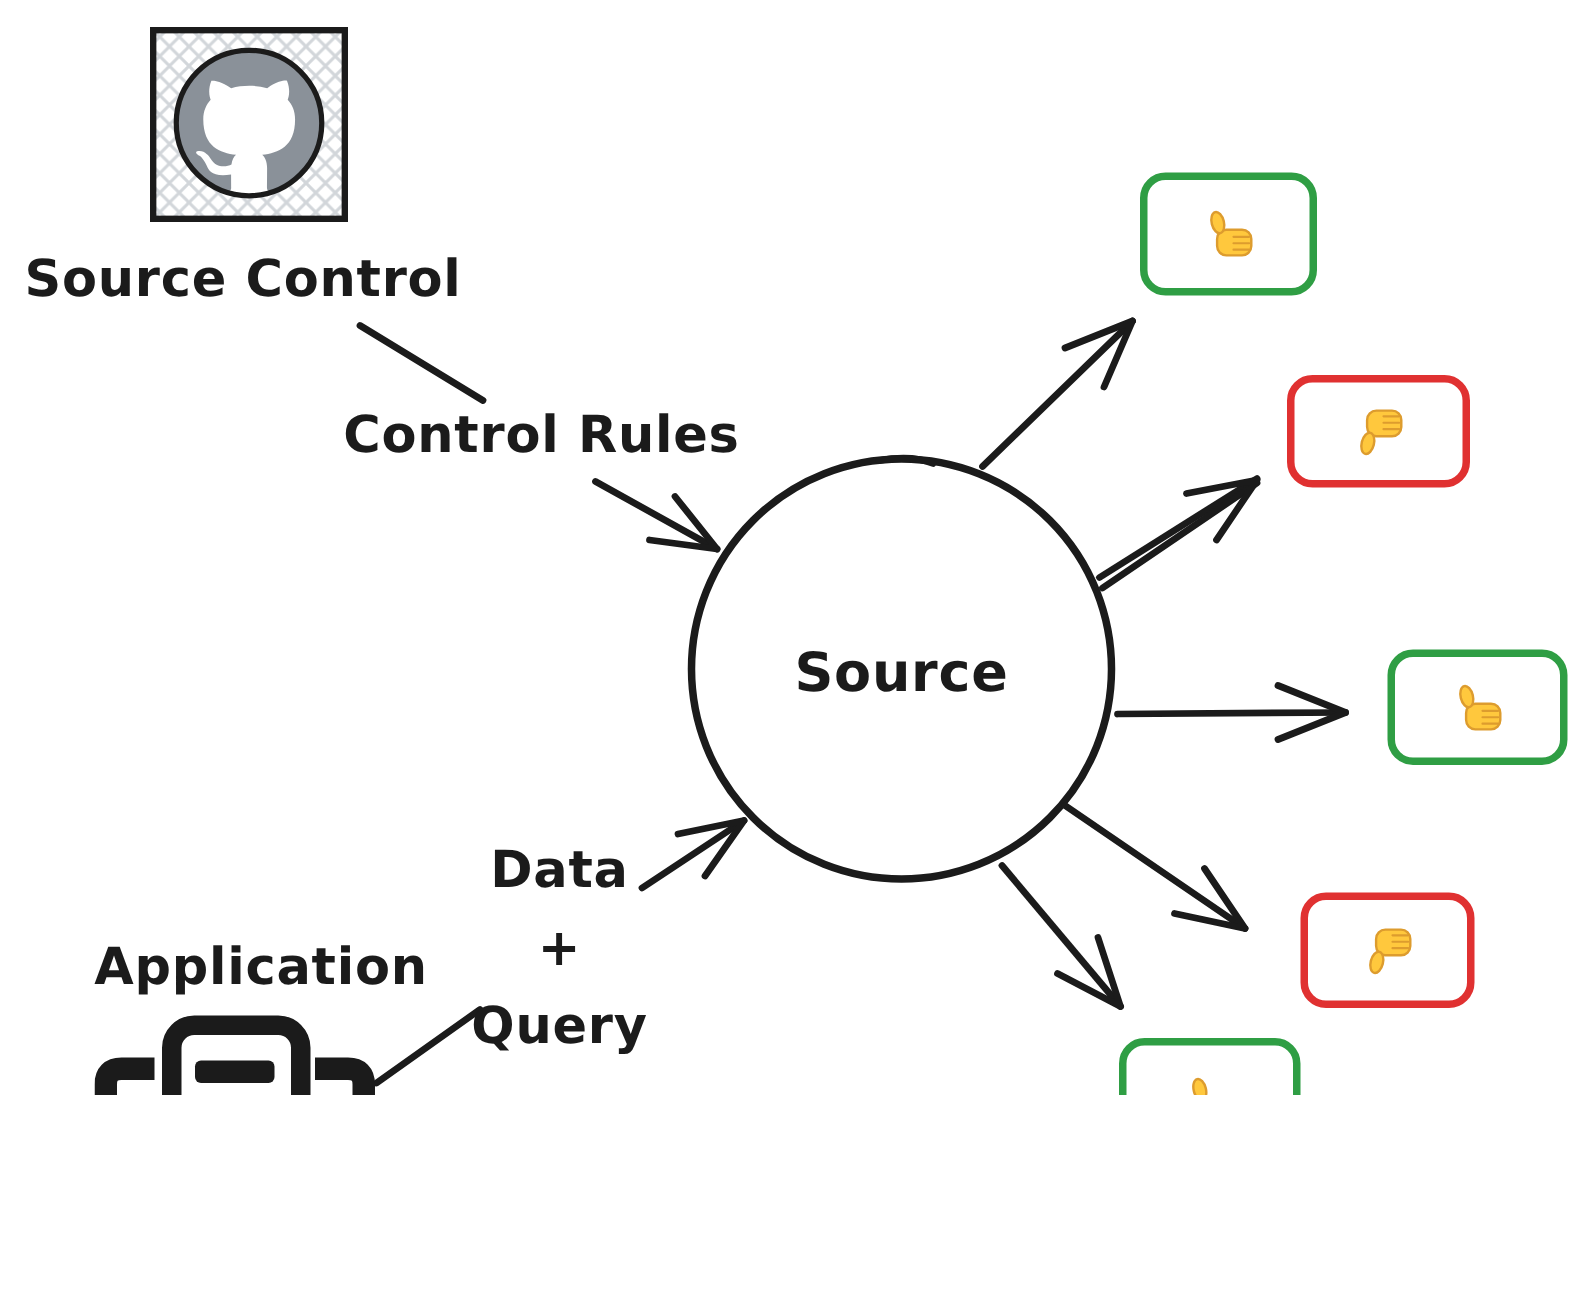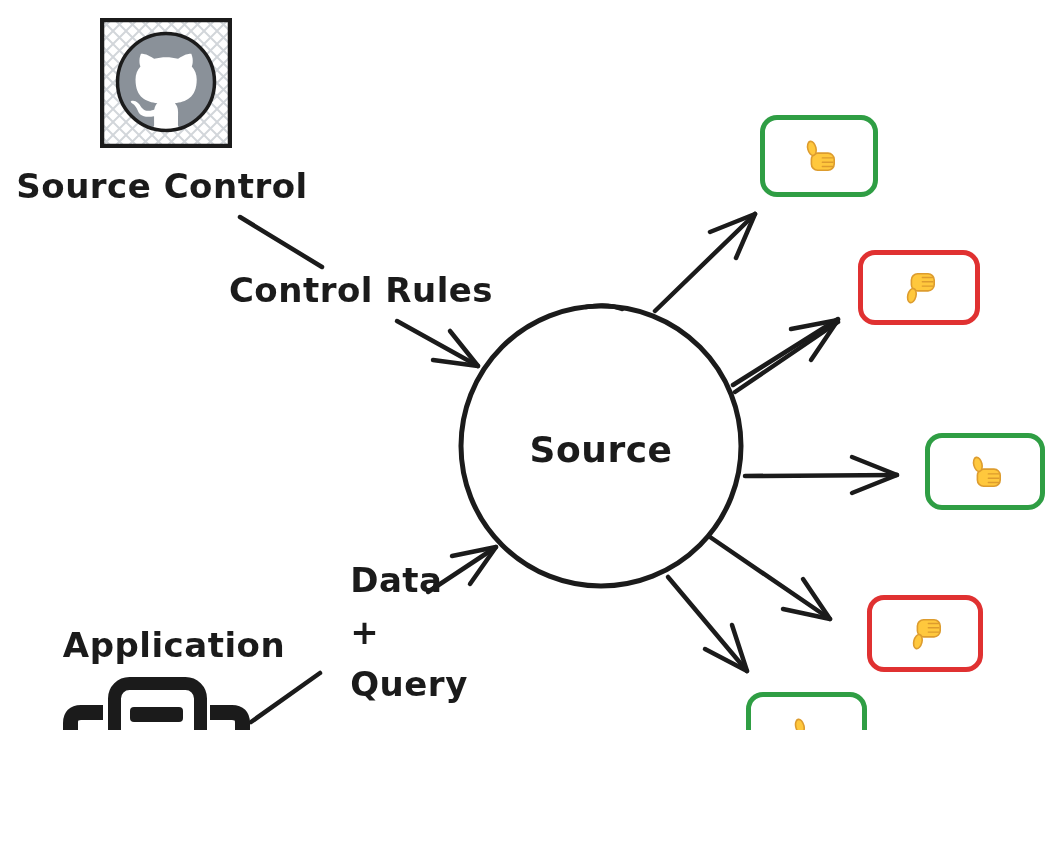--- a/index.html
+++ b/index.html
@@ -24,21 +24,21 @@
   .label {
     position: absolute;
     transform: translate(-50%, -50%);
     font-size: 34px;
     font-weight: 600;
     letter-spacing: 0.5px;
     white-space: nowrap;
     color: var(--c-stroke, #1b1b1b);
   }
   .label.engine { font-size: 36px; }
-  .label.stacked { line-height: 52px; margin-left: 36px; }
+  .label.stacked { text-align: center; line-height: 52px; }
   .node-icon { position: absolute; }
   .verdict-box {
     position: absolute;
     box-sizing: border-box;
     border: 5px solid #2f9e44;
     border-radius: 17px;
     background: #fff;
     display: flex;
     align-items: center;
     justify-content: center;

